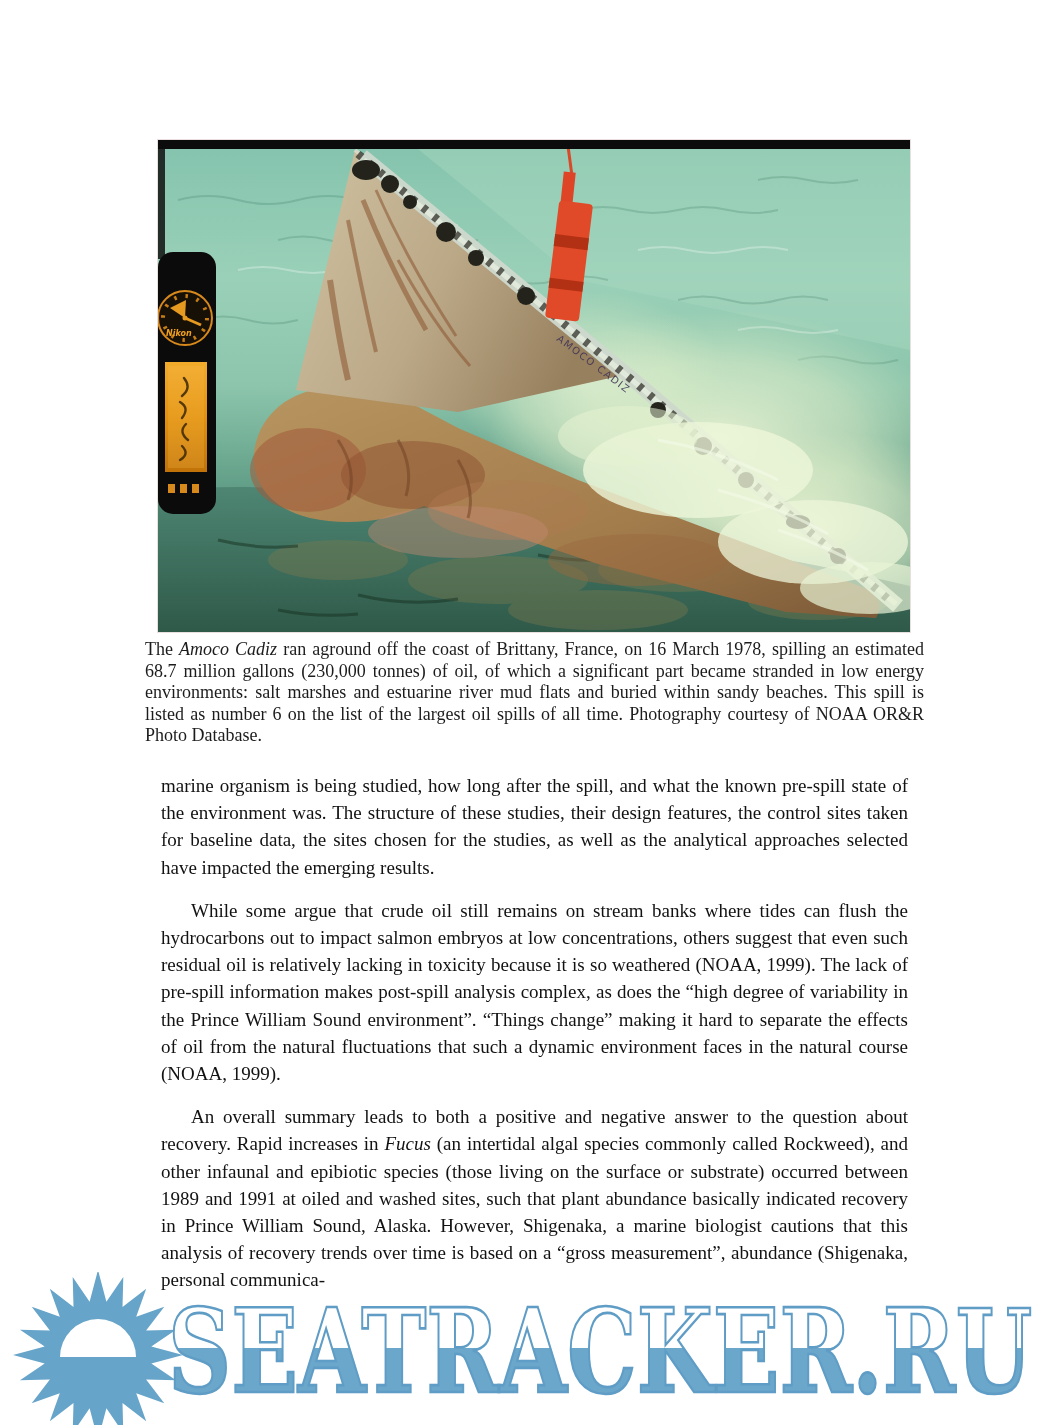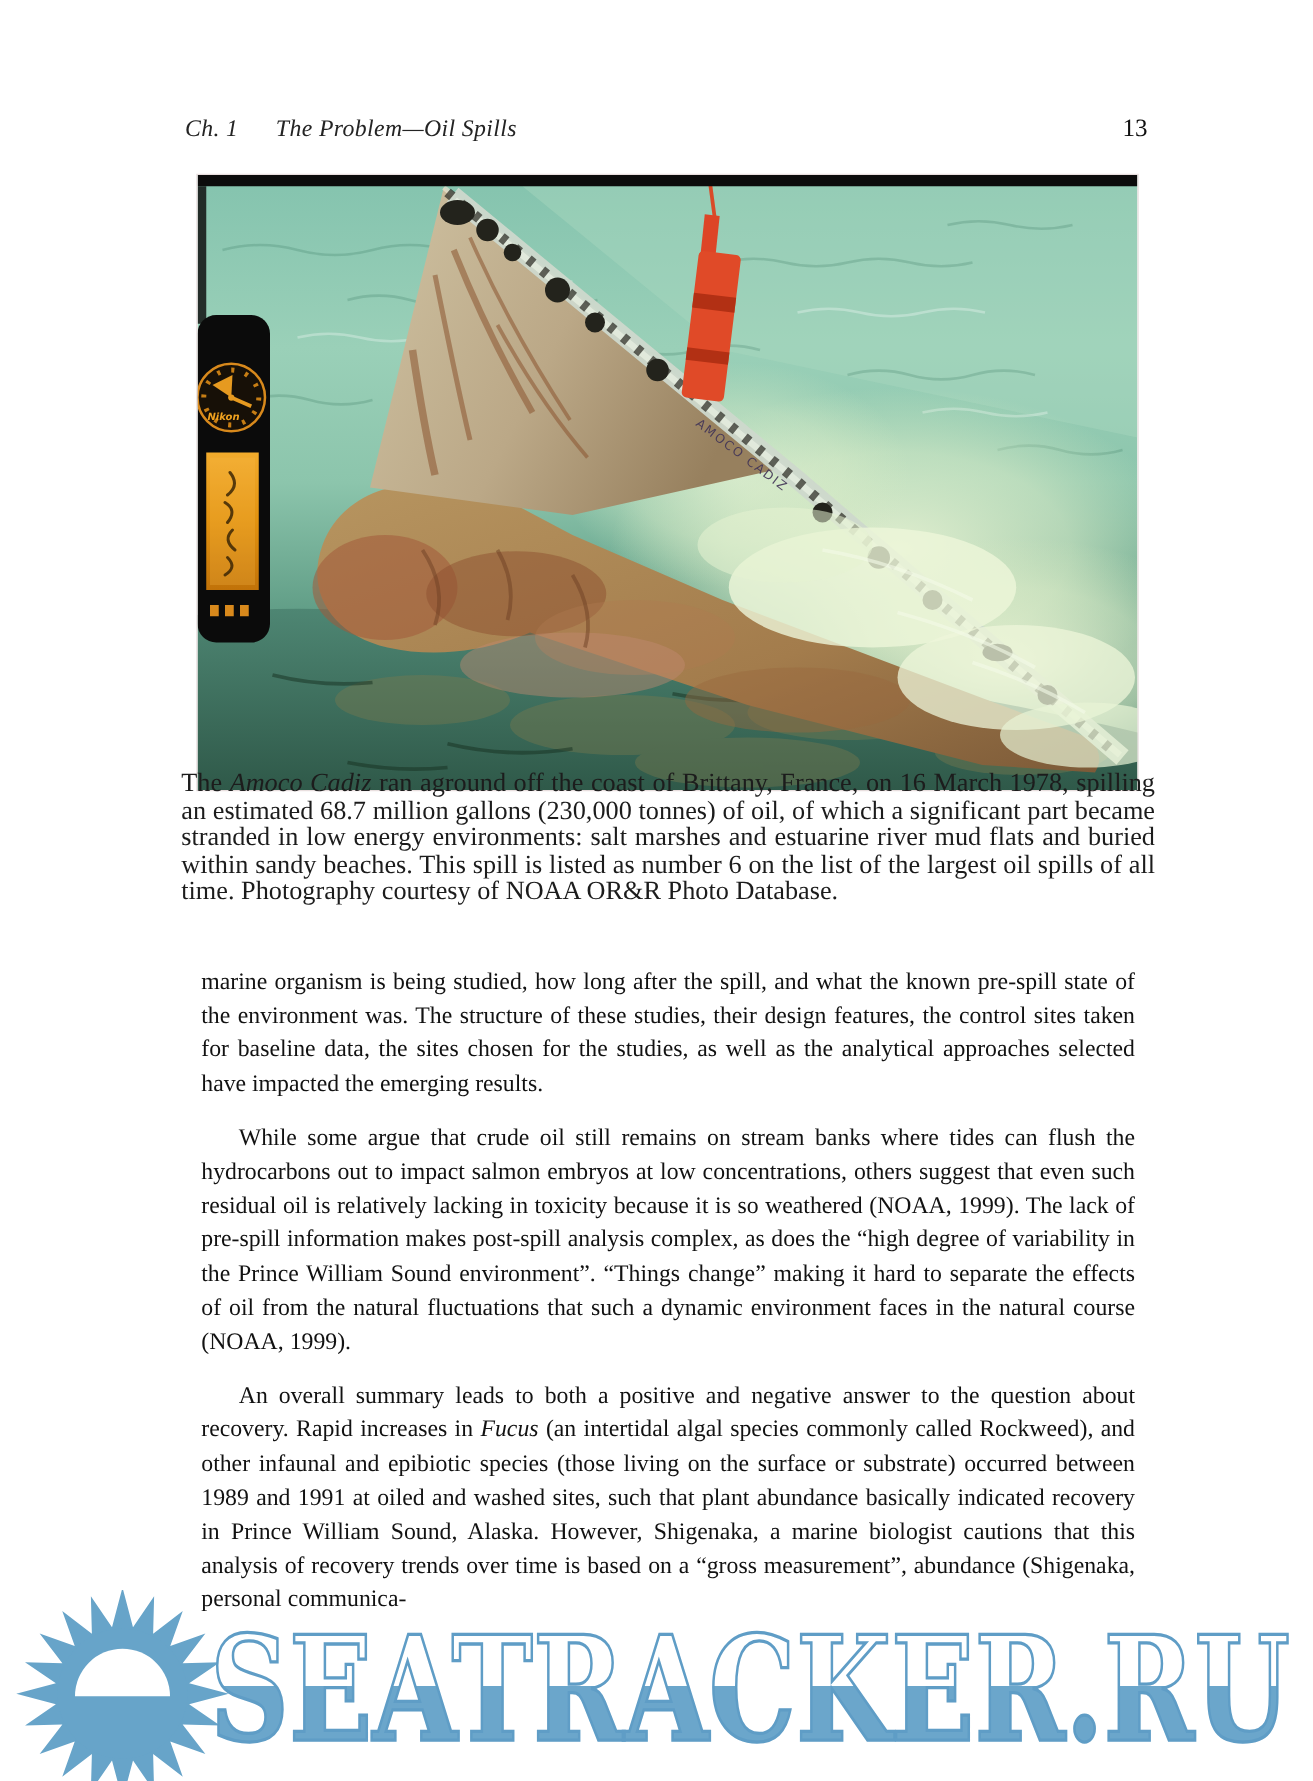--- a/index.html
+++ b/index.html
@@ -15,43 +15,37 @@
   .chapter .num { margin-right:30px; }
   .pagenum { font-size:20px; font-style:normal; color:#101010; }
 
   .figure {
     position:absolute; left:158px; top:140px; width:752px; height:492px;
     outline:1px solid #e9dfdf;
   }
   .figure svg { display:block; }
 
   .caption {
-    position:absolute; left:145px; top:616px; width:779px; margin:0;
-    font-size:21px; line-height:21.6px; text-align:justify; color:#1c1c1c;
+    position:absolute; left:145px; top:639px; width:779px; margin:0;
+    font-size:18px; line-height:21.6px; text-align:justify; color:#1c1c1c;
   }
   .bodytext {
     position:absolute; left:145px; top:756px; width:779px;
     font-size:19px; line-height:27.2px; text-align:justify; color:#121212;
   }
   .bodytext p { margin:16px; }
   .bodytext p.ind { text-indent:30px; }
 
   .wm { position:absolute; left:0; top:1272px; width:1050px; height:153px; }
 </style>
 </head>
 <body>
 
 <div class="page">
 
-  <div class="header">
-    <div class="chapter">
-      <span class="num">Ch. 1</span><span>The Problem—Oil Spills</span>
-    </div>
-    <div class="pagenum">13</div>
-  </div>
 
   <div class="figure">
     <svg viewBox="0 0 752 492" width="752" height="492">
       <defs>
         <linearGradient id="sea" x1="0" y1="0" x2="0" y2="1">
           <stop offset="0" stop-color="#84c3ae"></stop>
           <stop offset="0.28" stop-color="#9ad0b8"></stop>
           <stop offset="0.5" stop-color="#8cc5ac"></stop>
           <stop offset="0.72" stop-color="#5f9c85"></stop>
           <stop offset="1" stop-color="#3c6f5d"></stop>

